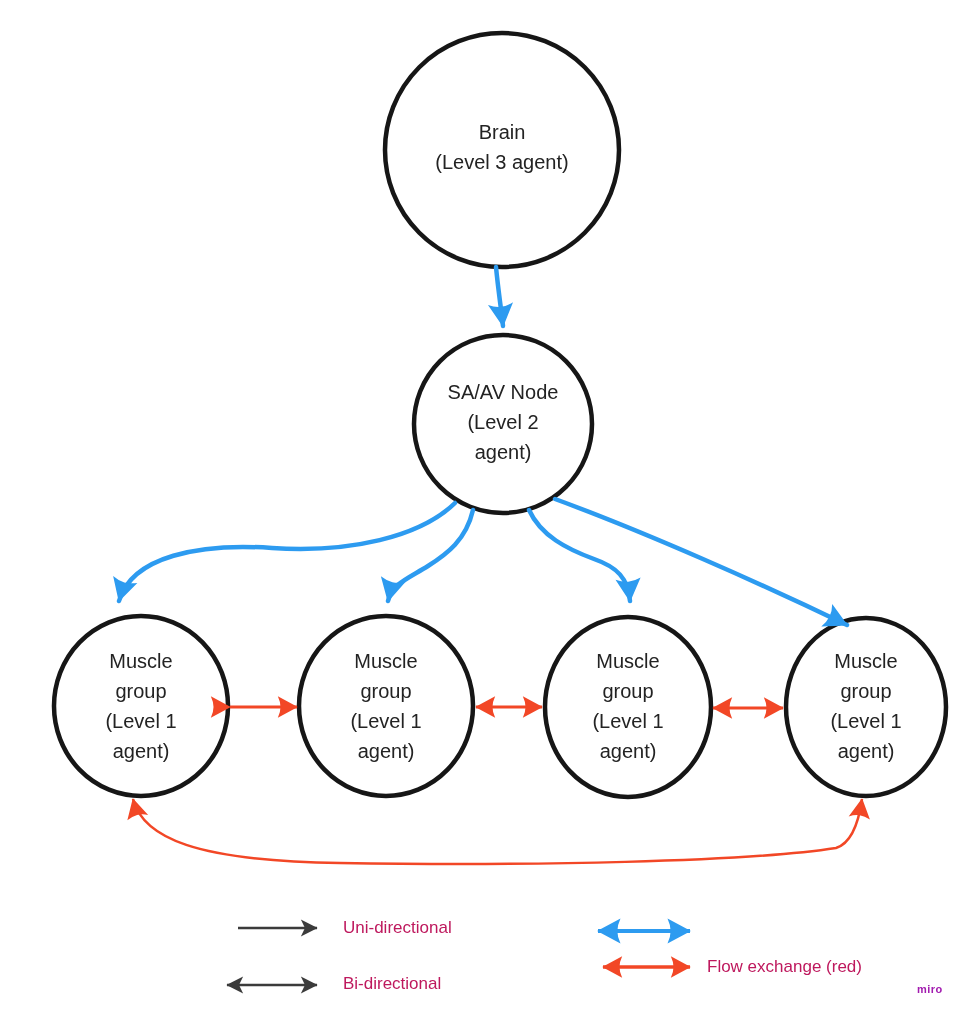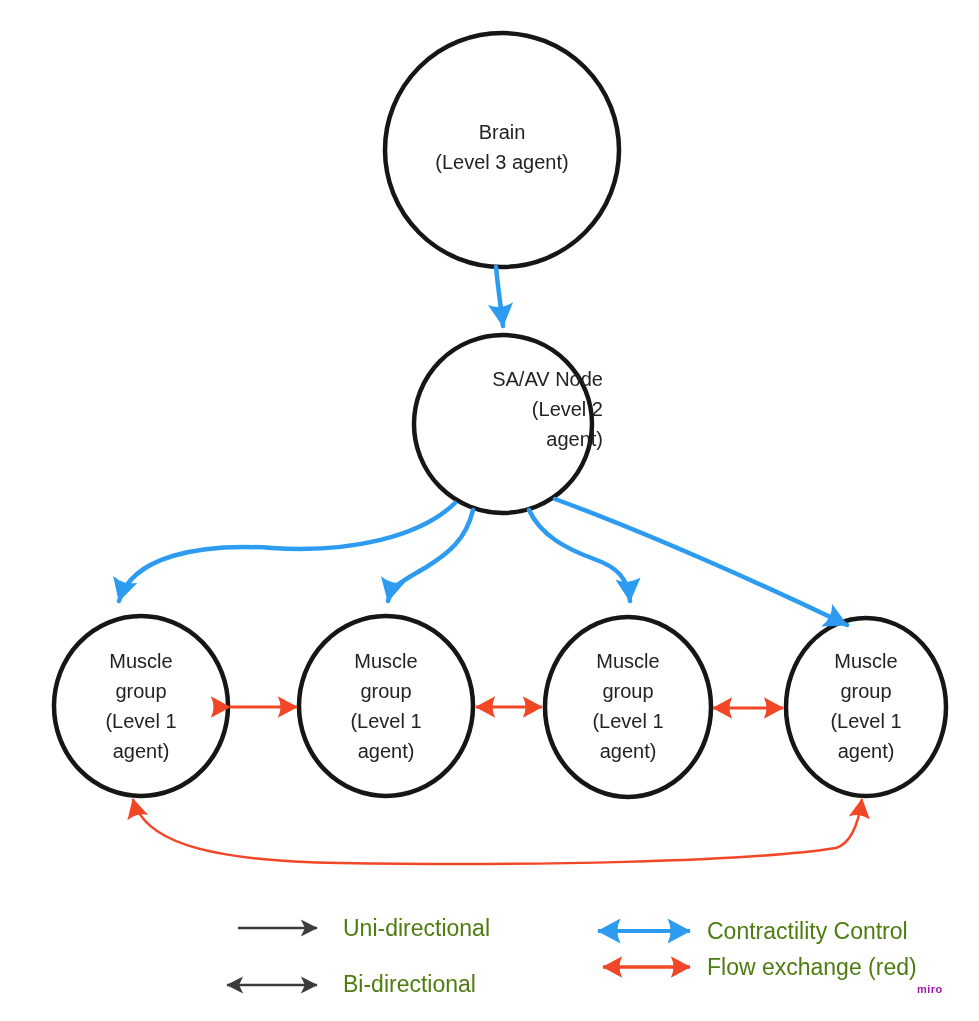--- a/index.html
+++ b/index.html
@@ -20,22 +20,22 @@
     line-height:30px;
     color:#232323;
   }
   .legend-item{
     position:absolute;
     display:flex;
     align-items:center;
     height:30px;
   }
   .legend-label{
-    font-size:23px;
-    color:#4d7c0f;
+    font-size:17px;
+    color:#be185d;
     white-space:nowrap;
   }
   .lgap-l{margin-left:23px;}
   .lgap-r{margin-left:15px;}
   .watermark{
     position:absolute;
     left:917px;top:983px;
     font-size:11px;
     font-weight:700;
     letter-spacing:0.5px;
@@ -88,21 +88,21 @@
         <path d="M1 0.4 Q2.4 3.4 2.4 6 Q2.4 8.6 1 11.6 L11.4 6 Z" fill="#2D9BF0"></path>
       </marker>
       <marker id="head-black-rev" markerUnits="userSpaceOnUse" markerWidth="19" markerHeight="19" viewBox="0 0 12 12" refX="11" refY="6" orient="auto-start-reverse">
         <path d="M0.8 0.6 L11.4 6 L0.8 11.4 L3.4 6 Z" fill="#3b3b3b"></path>
       </marker>
     </defs>
   </svg>
 
   <div class="node-label" style="left:382px;top:117px;width:240px;">Brain
 (Level 3 agent)</div>
-  <div class="node-label" style="left:403px;top:364px;width:200px;text-align:right;">SA/AV Node
+  <div class="node-label" style="left:403px;top:377px;width:200px;">SA/AV Node
 (Level 2
 agent)</div>
   <div class="node-label" style="left:61px;top:646px;width:160px;">Muscle
 group
 (Level 1
 agent)</div>
   <div class="node-label" style="left:306px;top:646px;width:160px;">Muscle
 group
 (Level 1
 agent)</div>
@@ -126,21 +126,20 @@
     <svg width="95" height="30">
       <path d="M 2 16 L 92 16" fill="none" stroke="#3b3b3b" stroke-width="2.5" marker-start="url(#head-black-rev)" marker-end="url(#head-black)"></path>
     </svg>
     <span class="legend-label lgap-l">Bi-directional</span>
   </div>
 
   <div class="legend-item" style="left:596px;top:916px;">
     <svg width="96" height="30">
       <path d="M 2 15 L 94 15" fill="none" stroke="#2D9BF0" stroke-width="4" marker-start="url(#head-blue-rev)" marker-end="url(#head-blue)"></path>
     </svg>
-    <span class="legend-label lgap-r">Contractility Control</span>
   </div>
 
   <div class="legend-item" style="left:596px;top:952px;text-align:right;">
     <svg width="96" height="30">
       <path d="M 7 15 L 94 15" fill="none" stroke="#F24726" stroke-width="3.5" marker-start="url(#head-red-rev)" marker-end="url(#head-red)"></path>
     </svg>
     <span class="legend-label lgap-r">Flow exchange (red)</span>
   </div>
 
   <div class="watermark">miro</div>

